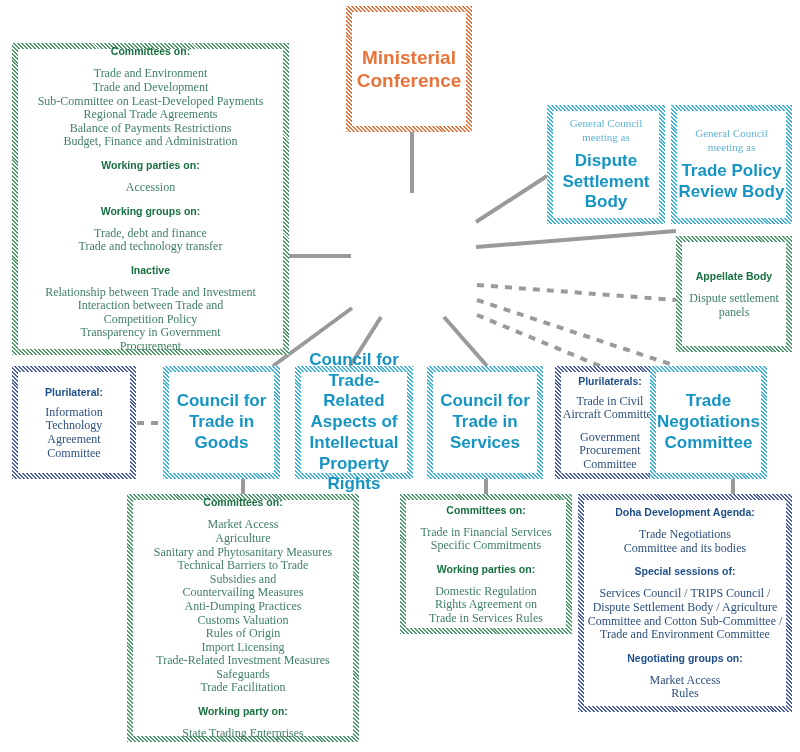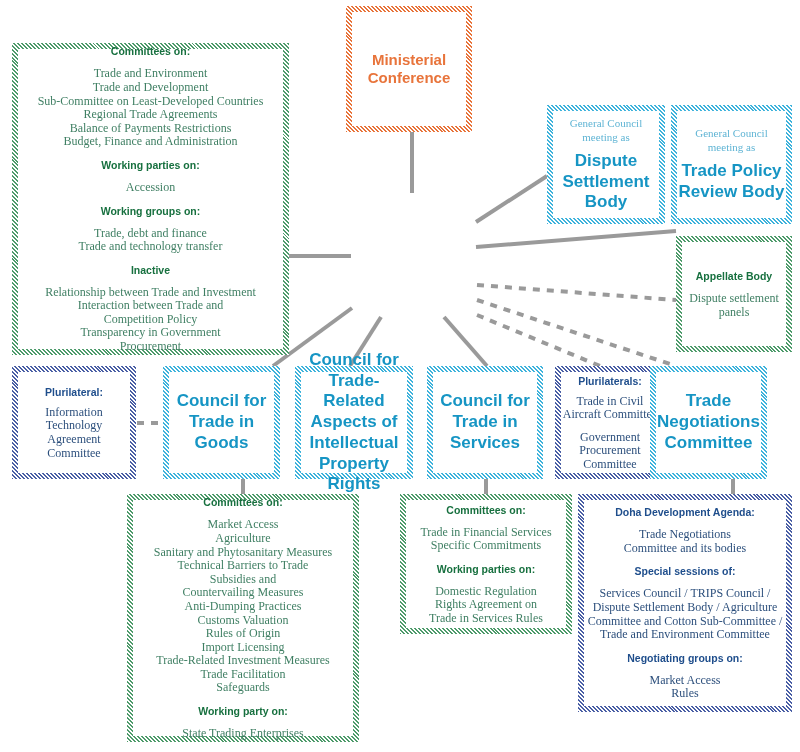--- a/index.html
+++ b/index.html
@@ -94,21 +94,21 @@
   .t-cyan{color:#5fb4d4;}
   .t-orange{color:#e8743b;}
 
   
   .title{
     font-family:"Liberation Sans", sans-serif;
     font-weight:bold;
     line-height:1.22;
     margin:0;
   }
-  .title-xl{font-size:15px;}
+  .title-xl{font-size:19px;}
   .title-lg{font-size:16px;}
   .title-md{font-size:17px;}
 
   .sub-line{
     font-size:11px;
     line-height:14px;
     margin:0;
   }
 
   
@@ -169,21 +169,21 @@
       <line x1="137" y1="423" x2="163" y2="423"></line>
     </g>
   </svg>
 
   <div class="box hatch-green" id="box-gc-committees">
     <div class="inner">
       <p class="hd t-green-hd">Committees on:</p>
       <div class="gap"></div>
       <p class="ln t-green">Trade and Environment</p>
       <p class="ln t-green">Trade and Development</p>
-      <p class="ln t-green">Sub-Committee on Least-Developed Countries</p>
+      <p class="ln t-green">Sub-Committee on Least-Developed Payments</p>
       <p class="ln t-green">Regional Trade Agreements</p>
       <p class="ln t-green">Balance of Payments Restrictions</p>
       <p class="ln t-green">Budget, Finance and Administration</p>
       <div class="gap"></div>
       <p class="hd t-green-hd">Working parties on:</p>
       <div class="gap"></div>
       <p class="ln t-green">Accession</p>
       <div class="gap"></div>
       <p class="hd t-green-hd">Working groups on:</p>
       <div class="gap"></div>
@@ -303,22 +303,22 @@
       <p class="ln t-green">Agriculture</p>
       <p class="ln t-green">Sanitary and Phytosanitary Measures</p>
       <p class="ln t-green">Technical Barriers to Trade</p>
       <p class="ln t-green">Subsidies and</p>
       <p class="ln t-green">Countervailing Measures</p>
       <p class="ln t-green">Anti-Dumping Practices</p>
       <p class="ln t-green">Customs Valuation</p>
       <p class="ln t-green">Rules of Origin</p>
       <p class="ln t-green">Import Licensing</p>
       <p class="ln t-green">Trade-Related Investment Measures</p>
+      <p class="ln t-green">Safeguards</p>
       <p class="ln t-green">Trade Facilitation</p>
-      <p class="ln t-green">Safeguards</p>
       <div class="gap"></div>
       <p class="hd t-green-hd">Working party on:</p>
       <div class="gap"></div>
       <p class="ln t-green">State Trading Enterprises</p>
     </div>
   </div>
 
   <div class="box hatch-green" id="box-services-cmte">
     <div class="inner">
       <p class="hd t-green-hd">Committees on:</p>

